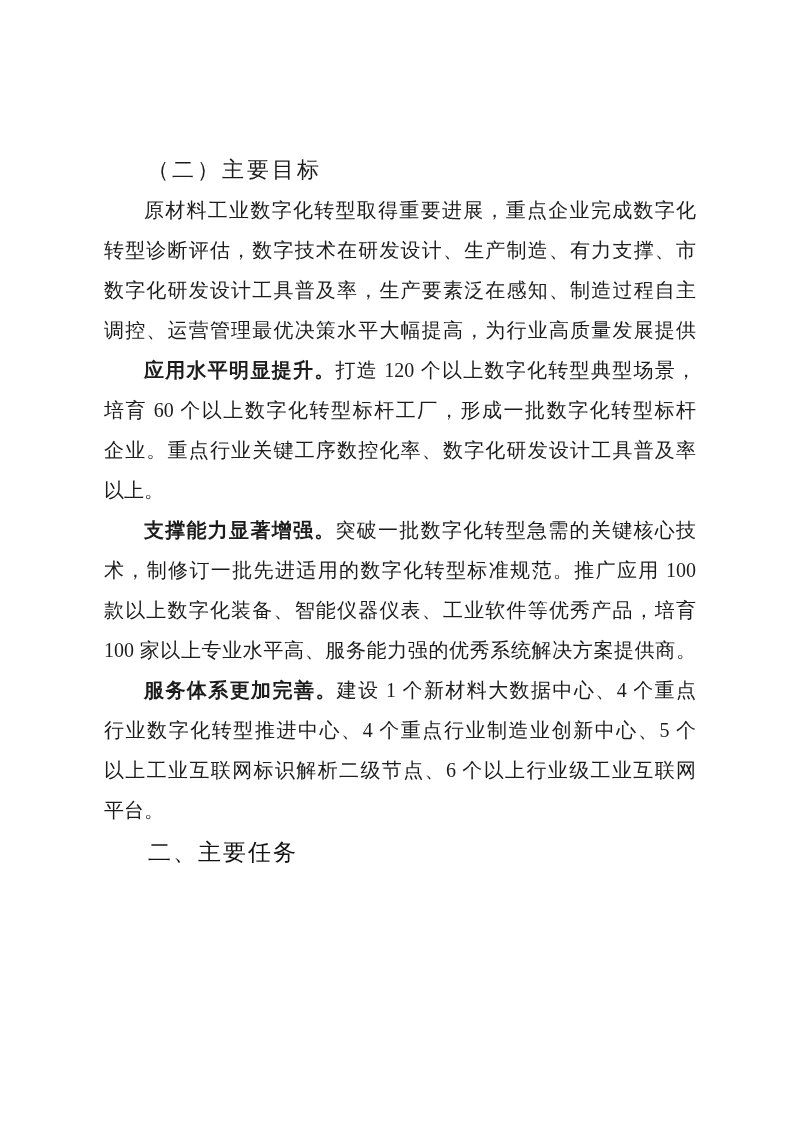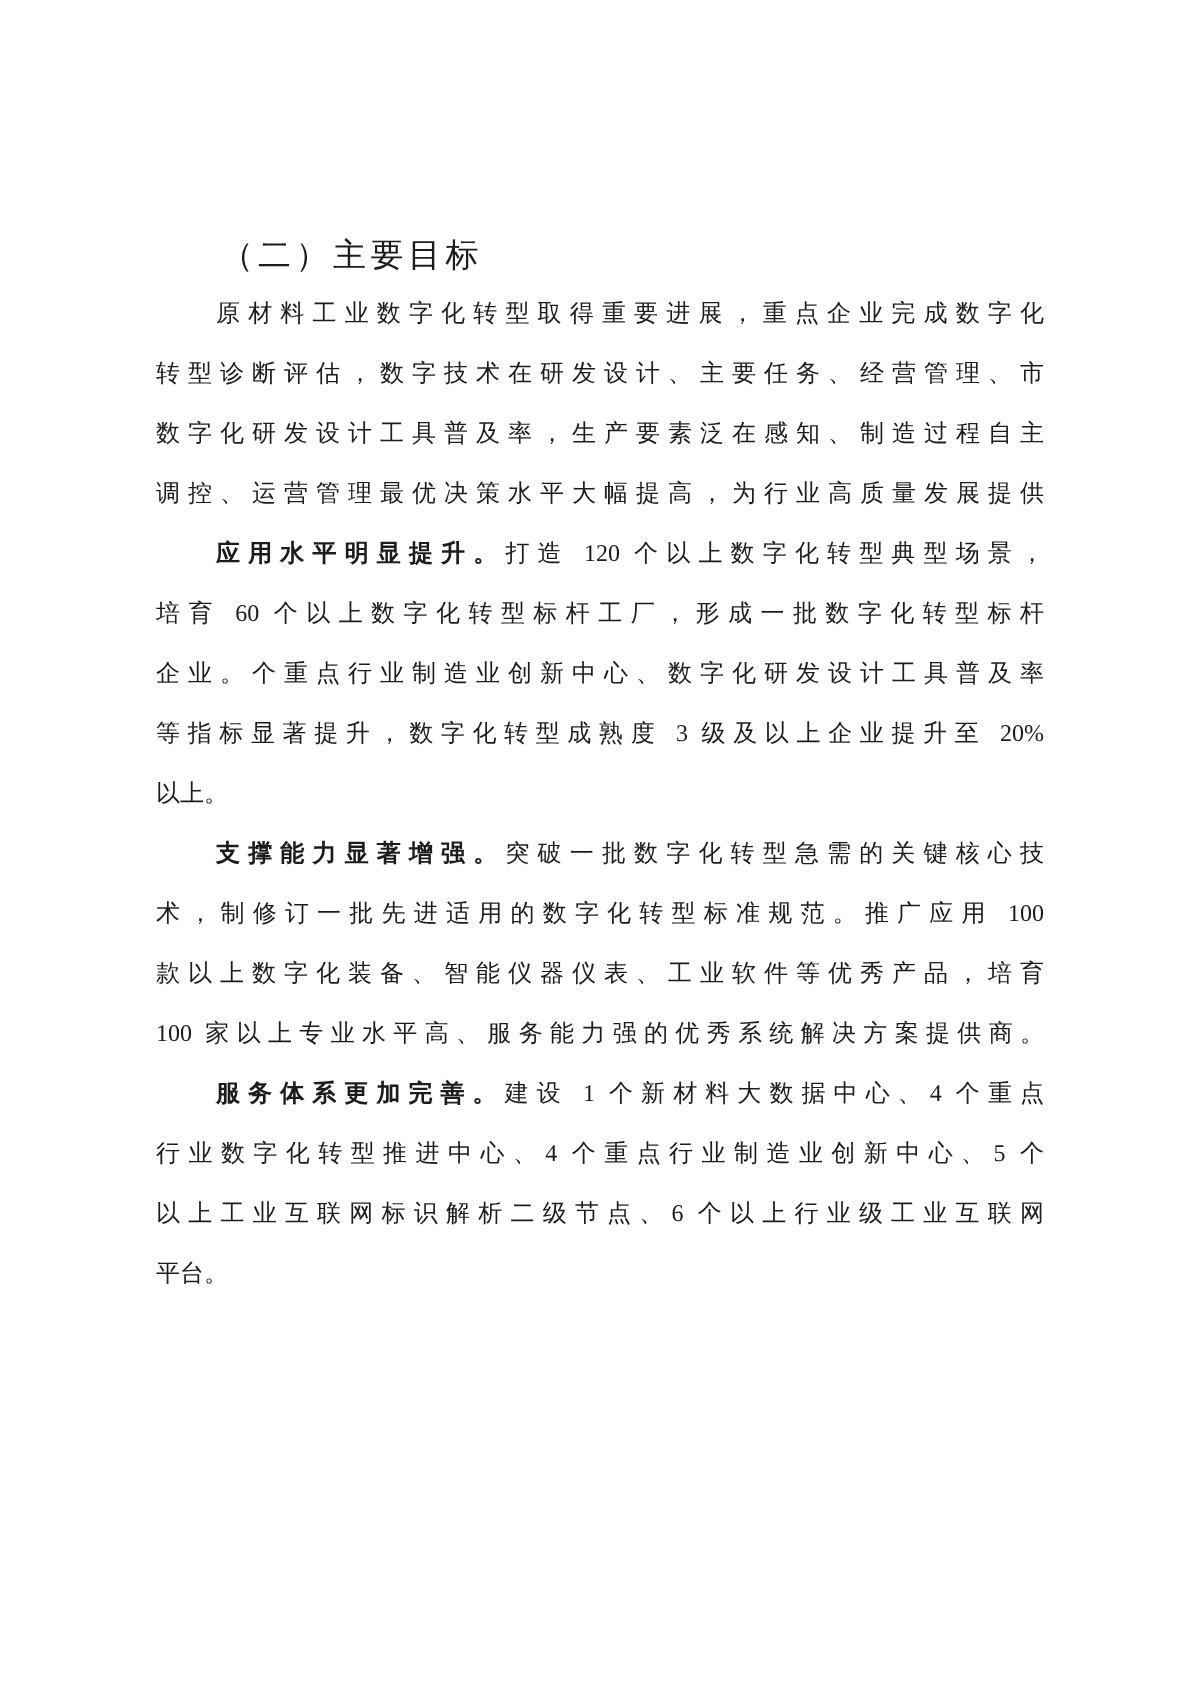--- a/index.html
+++ b/index.html
@@ -26,21 +26,21 @@
     margin: 0;
     padding-left: 43px;
     font-size: 22px;
     font-weight: 400;
     letter-spacing: 3px;
     line-height: 40px;
     font-family: "Liberation Serif", "DejaVu Serif", serif;
   }
   .para { margin: 0; }
   .line {
-    font-size: 16px;
+    font-size: 20px;
     line-height: 40px;
     text-align: justify;
     text-align-last: justify;
     text-justify: inter-character;
     white-space: normal;
   }
   .line.first { padding-left: 40px; }
   .line.short-last {
     text-align: left;
     text-align-last: left;
@@ -83,29 +83,28 @@
 </head>
 <body>
 
 <div class="page">
   <div class="content">
     <h2 class="section-heading">（二）主要目标</h2>
 
     <div id="paragraphs">
         <div class="para">
           <div class="line first">原材料工业数字化转型取得重要进展，重点企业完成数字化</div>
-          <div class="line">转型诊断评估，数字技术在研发设计、主要任务、经营管理、市</div>
+          <div class="line">转型诊断评估，数字技术在研发设计、生产制造、有力支撑、市</div>
           <div class="line">数字化研发设计工具普及率，生产要素泛在感知、制造过程自主</div>
           <div class="line">调控、运营管理最优决策水平大幅提高，为行业高质量发展提供</div>
         </div>
         <div class="para">
           <div class="line first"><span class="lead">应用水平明显提升。</span>打造 120 个以上数字化转型典型场景，</div>
           <div class="line">培育 60 个以上数字化转型标杆工厂，形成一批数字化转型标杆</div>
-          <div class="line">企业。个重点行业制造业创新中心、数字化研发设计工具普及率</div>
-          <div class="line">等指标显著提升，数字化转型成熟度 3 级及以上企业提升至 20%</div>
+          <div class="line">企业。重点行业关键工序数控化率、数字化研发设计工具普及率</div>
           <div class="line short-last">以上。</div>
         </div>
         <div class="para">
           <div class="line first"><span class="lead">支撑能力显著增强。</span>突破一批数字化转型急需的关键核心技</div>
           <div class="line">术，制修订一批先进适用的数字化转型标准规范。推广应用 100</div>
           <div class="line">款以上数字化装备、智能仪器仪表、工业软件等优秀产品，培育</div>
           <div class="line">100 家以上专业水平高、服务能力强的优秀系统解决方案提供商。</div>
         </div>
         <div class="para">
           <div class="line first"><span class="lead">服务体系更加完善。</span>建设 1 个新材料大数据中心、4 个重点</div>

